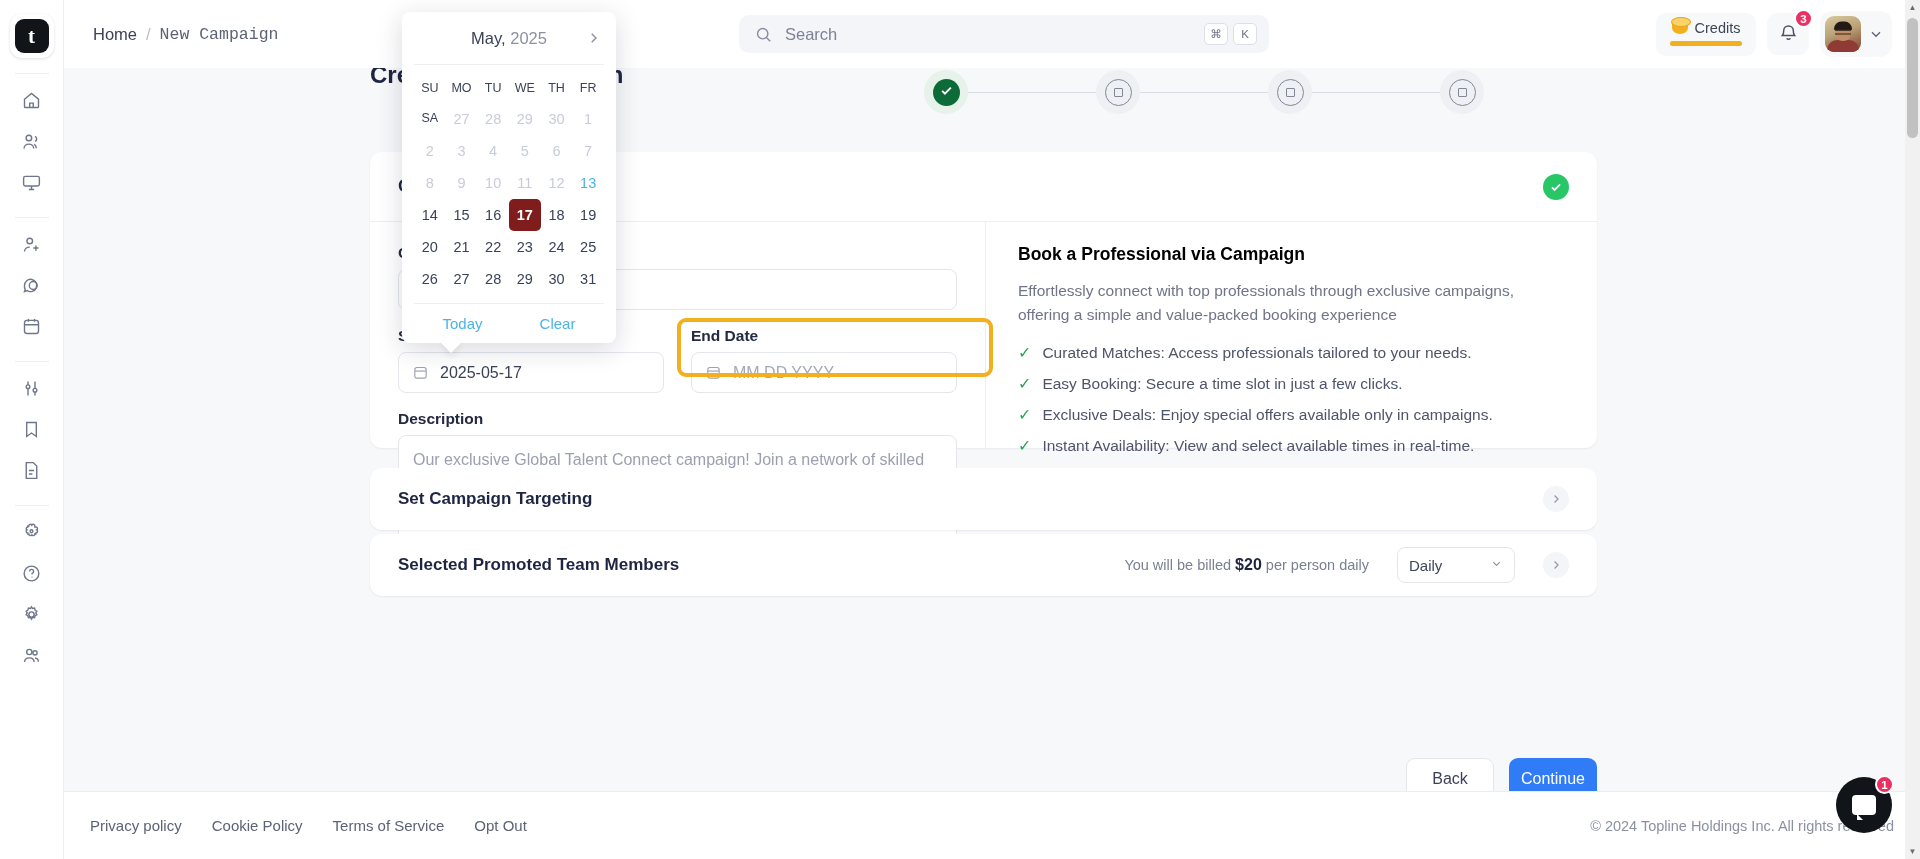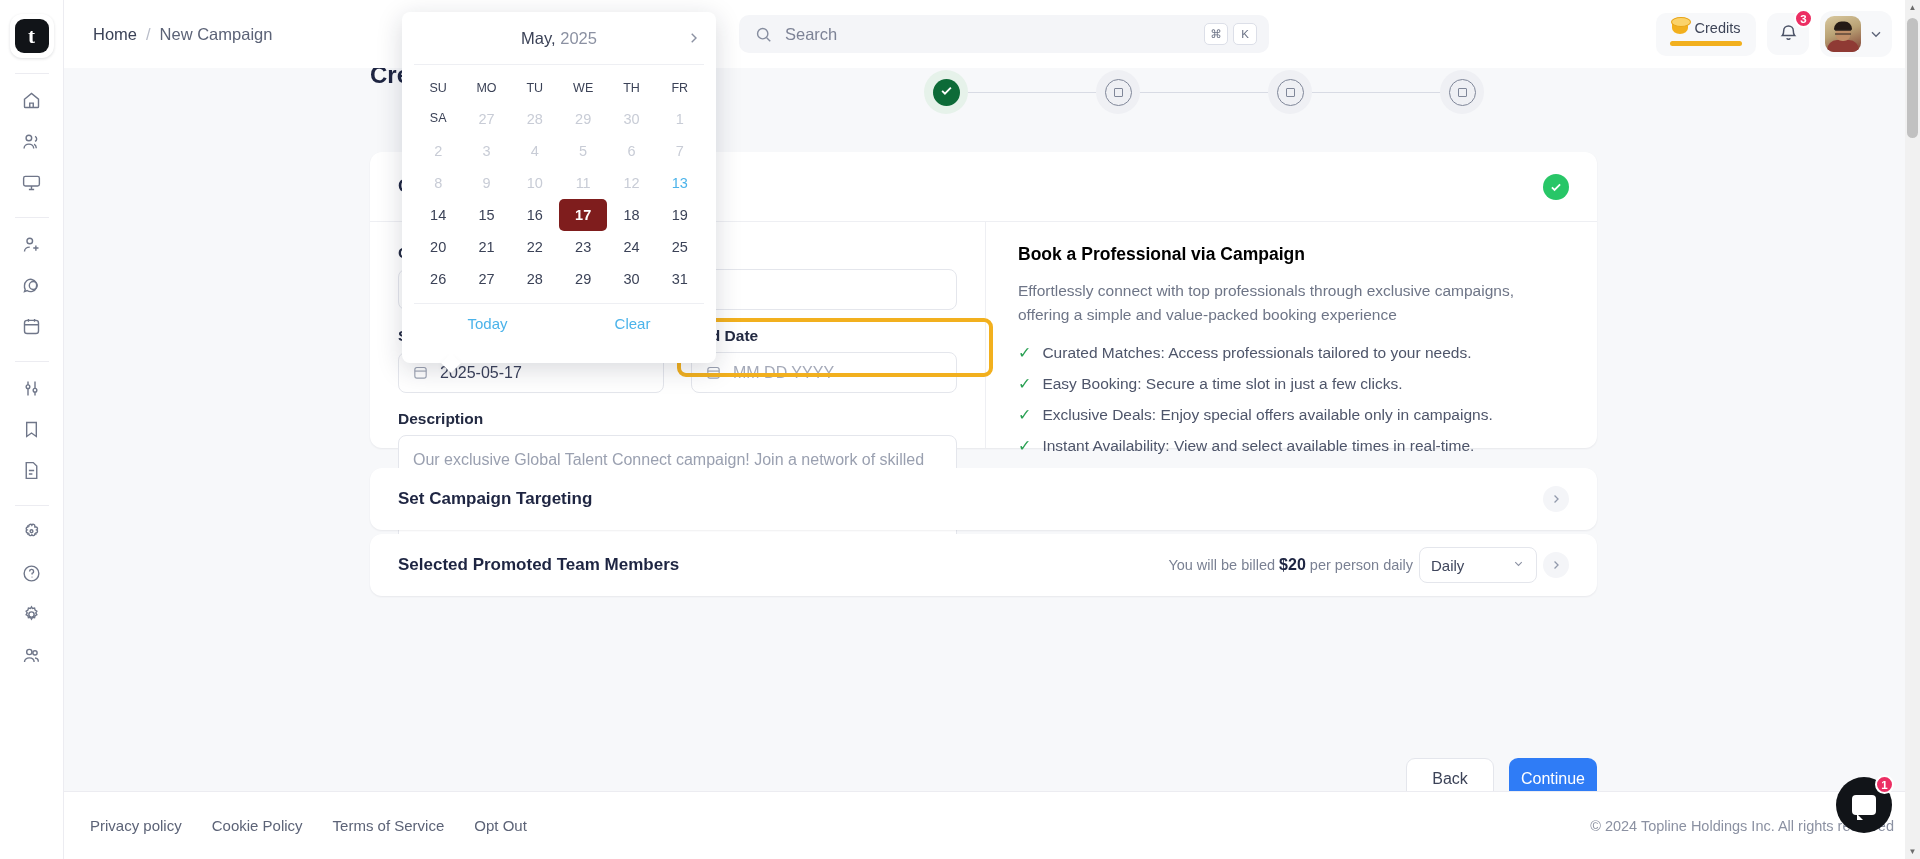--- a/index.html
+++ b/index.html
@@ -39,21 +39,21 @@
   .rail-btn svg { width: 21px; height: 21px; }
 
   
   #topbar {
     position: absolute; left: 64px; top: 0; right: 0; height: 68px;
     background: #ffffff; display: flex; align-items: center; z-index: 30;
   }
   #crumbs { margin-left: 29px; font-size: 16.5px; display: flex; align-items: center; gap: 9px; }
   #crumbs .c-home { color: #3b4257; }
   #crumbs .c-sep { color: #b9bdc9; }
-  #crumbs .c-cur { color: #5c6377; }
+  #crumbs .c-cur { color: #5c6377; font-family: Liberation Mono, monospace; }
 
   #searchwrap {
     position: absolute; left: 675px; top: 15px; width: 530px; height: 38px;
     background: #f4f5f8; border-radius: 10px;
     display: flex; align-items: center; padding: 0 12px 0 15px;
   }
   #searchwrap .s-ico { color: #868d9f; display: flex; }
   #searchwrap .s-ico svg { width: 19px; height: 19px; }
   #searchwrap .s-txt { margin-left: 12px; font-size: 16.5px; color: #7d8396; flex: 1; }
   .kbd {
@@ -218,21 +218,21 @@
   }
   #infocol li .tick { color: #2aa053; flex: none; font-size: 16px; line-height: 1.1; }
 
   
   .coll {
     position: absolute; left: 306px; width: 1227px; height: 62px;
     background: #fff; border-radius: 12px; box-shadow: 0 1px 2px rgba(25,30,50,.07);
     display: flex; align-items: center; padding: 0 28px; justify-content: space-between;
   }
   .coll .ctitle { font-size: 17px; font-weight: bold; color: #1e2542; }
-  .coll .cright { display: flex; align-items: center; gap: 6px; }
+  .coll .cright { display: flex; align-items: center; gap: 28px; }
   .billtxt { font-size: 14.5px; color: #7a8193; }
   .billtxt b { color: #1e2542; font-size: 16px; }
   .selbox {
     width: 118px; height: 36px; border: 1px solid #e4e6ec; border-radius: 8px;
     display: flex; align-items: center; justify-content: space-between;
     padding: 0 11px; font-size: 15px; color: #3f465c; cursor: pointer;
   }
   .selbox .sc { color: #8b91a2; font-size: 12px; }
   .rchev {
     width: 26px; height: 26px; border-radius: 50%; background: #f4f5f8;
@@ -279,24 +279,24 @@
   }
   #chat .cbadge {
     position: absolute; top: -2px; right: -2px; width: 19px; height: 19px;
     border-radius: 50%; background: #ec2e63; color: #fff; font-size: 11.5px;
     font-weight: bold; display: flex; align-items: center; justify-content: center;
     border: 2px solid #fff;
   }
 
   
   #dp {
-    position: absolute; left: 402px; top: 12px; width: 314px;
+    position: absolute; left: 402px; top: 12px; width: 214px;
     background: #fff; border-radius: 8px;
     box-shadow: 0 6px 26px rgba(25,32,55,.17); z-index: 60;
-    padding-bottom: 20px;
+    padding-bottom: 0;
   }
   #dp .dphead {
     height: 52px; display: flex; align-items: center; justify-content: center;
     position: relative;
   }
   #dp .dpmon { font-size: 16.5px; }
   #dp .dpmon .m { color: #3b4257; }
   #dp .dpmon .y { color: #8b91a2; }
   #dp .dpnext {
     position: absolute; right: 14px; top: 50%; transform: translateY(-50%);

